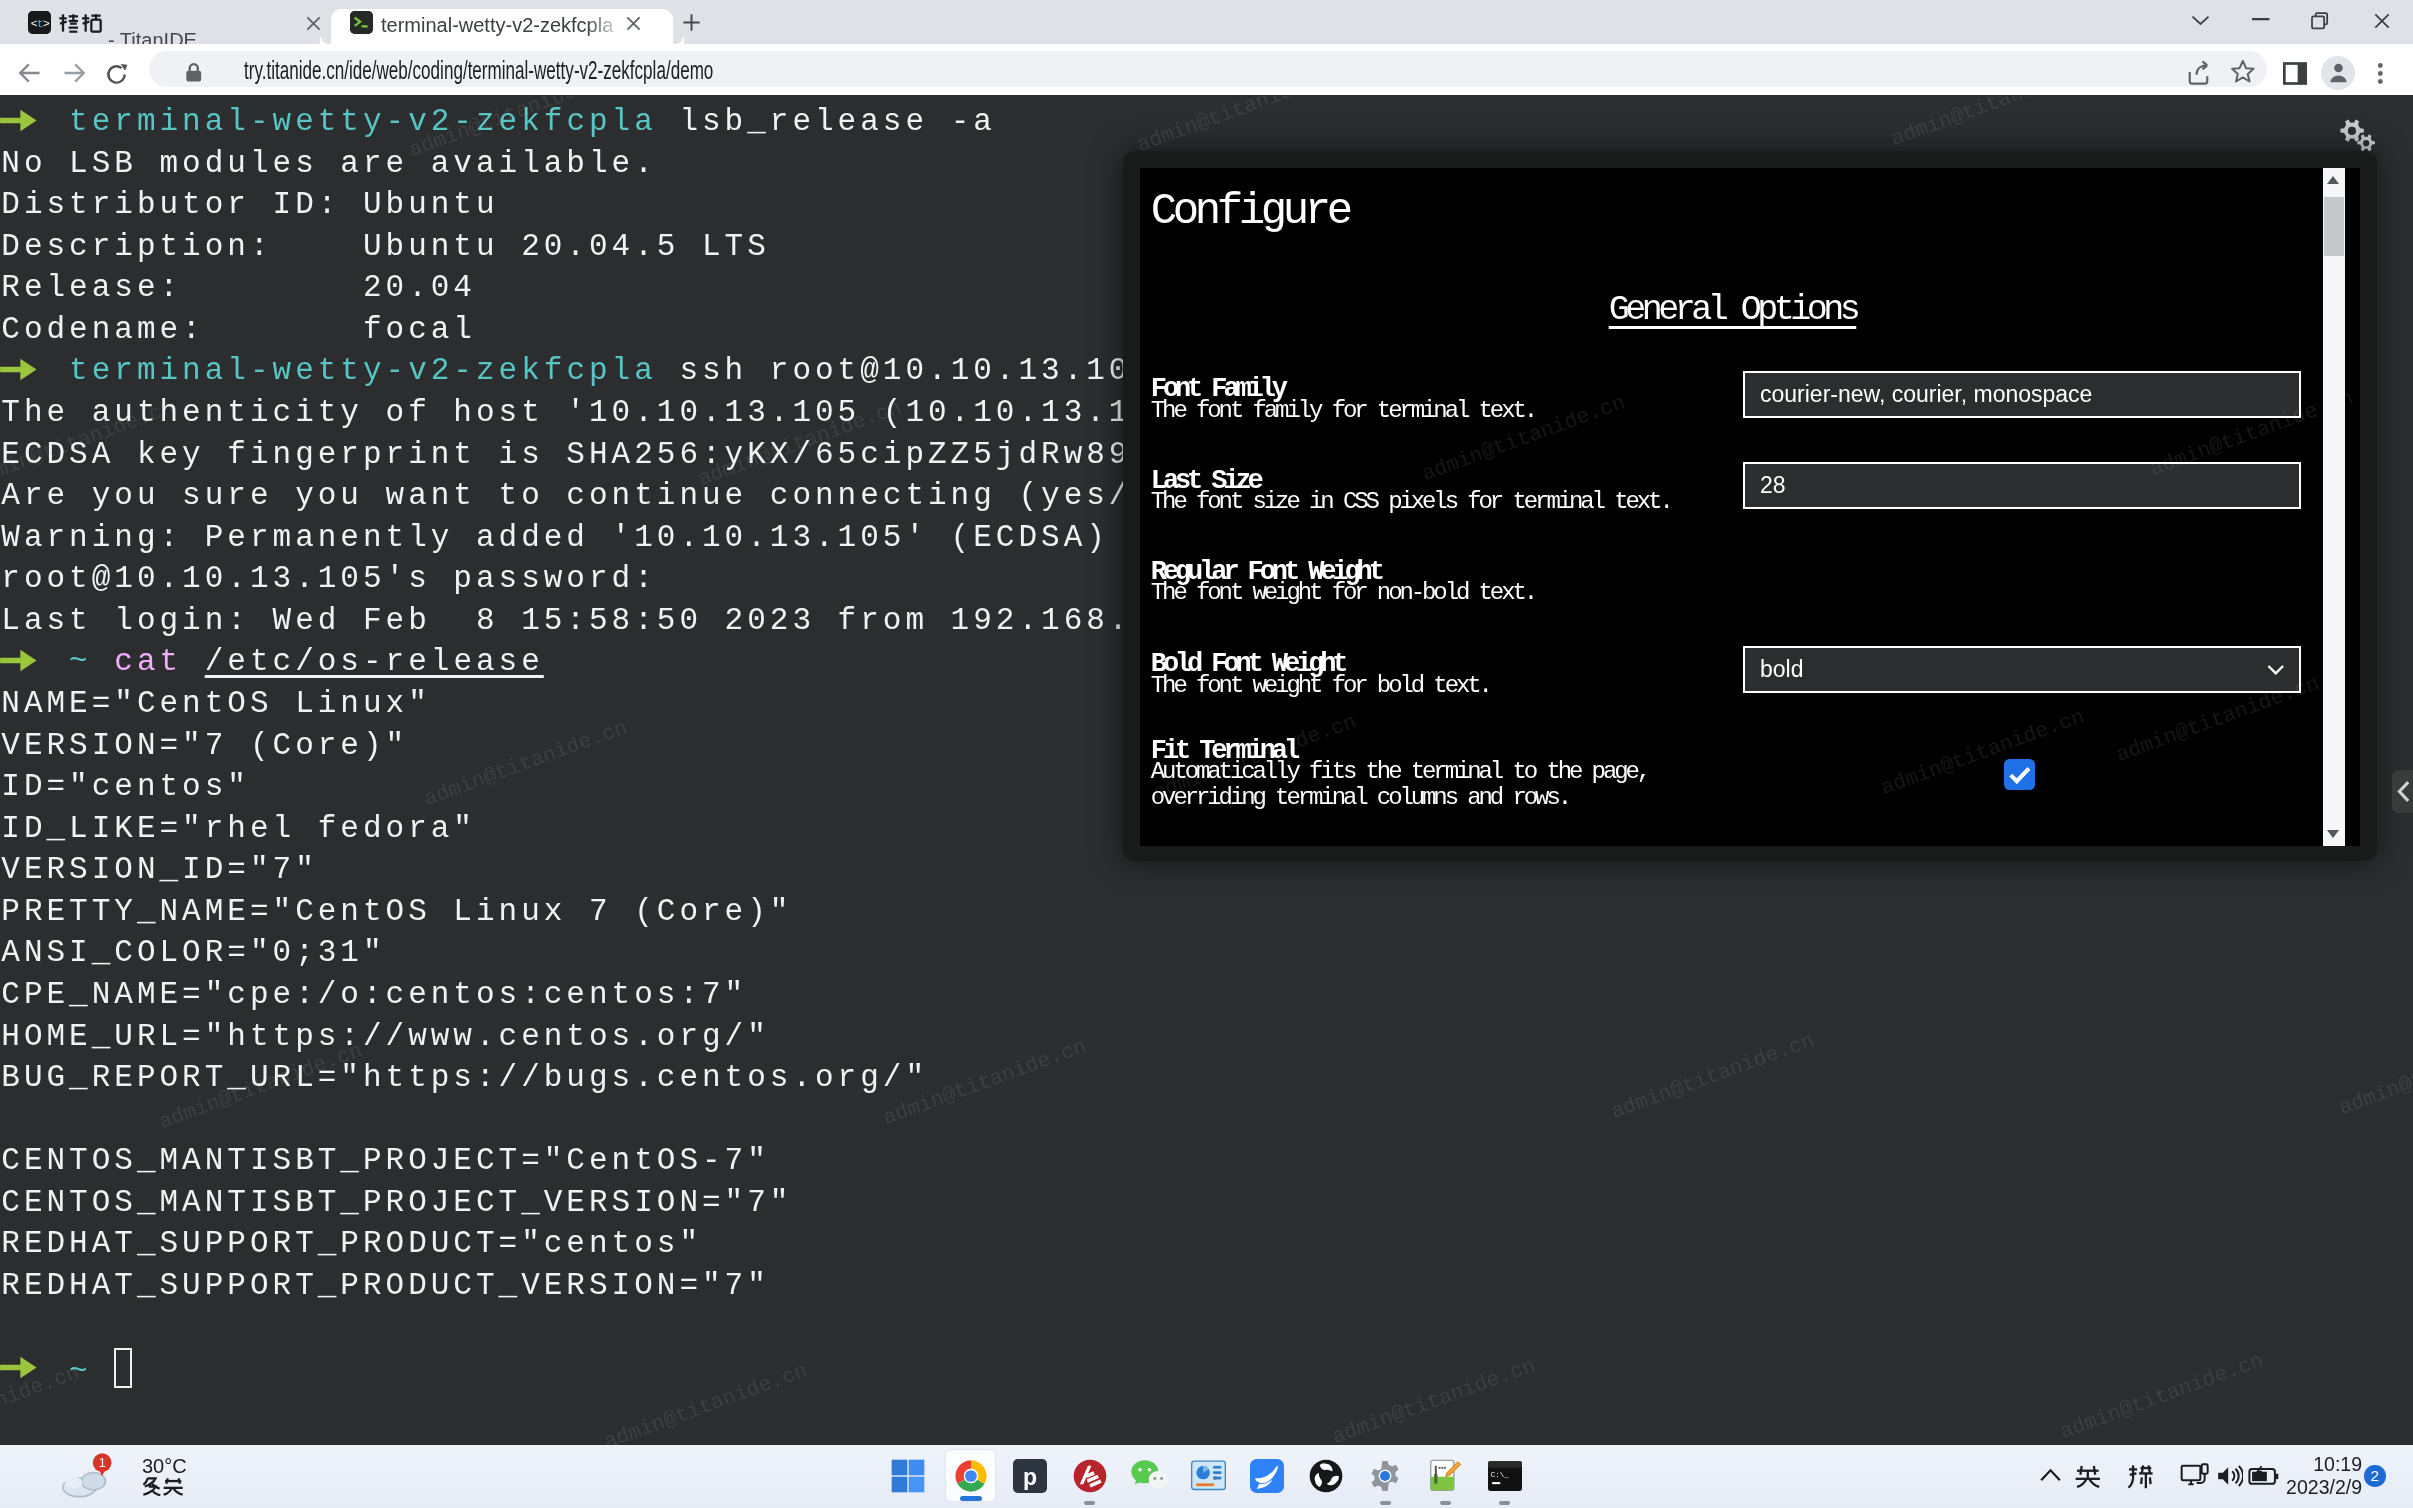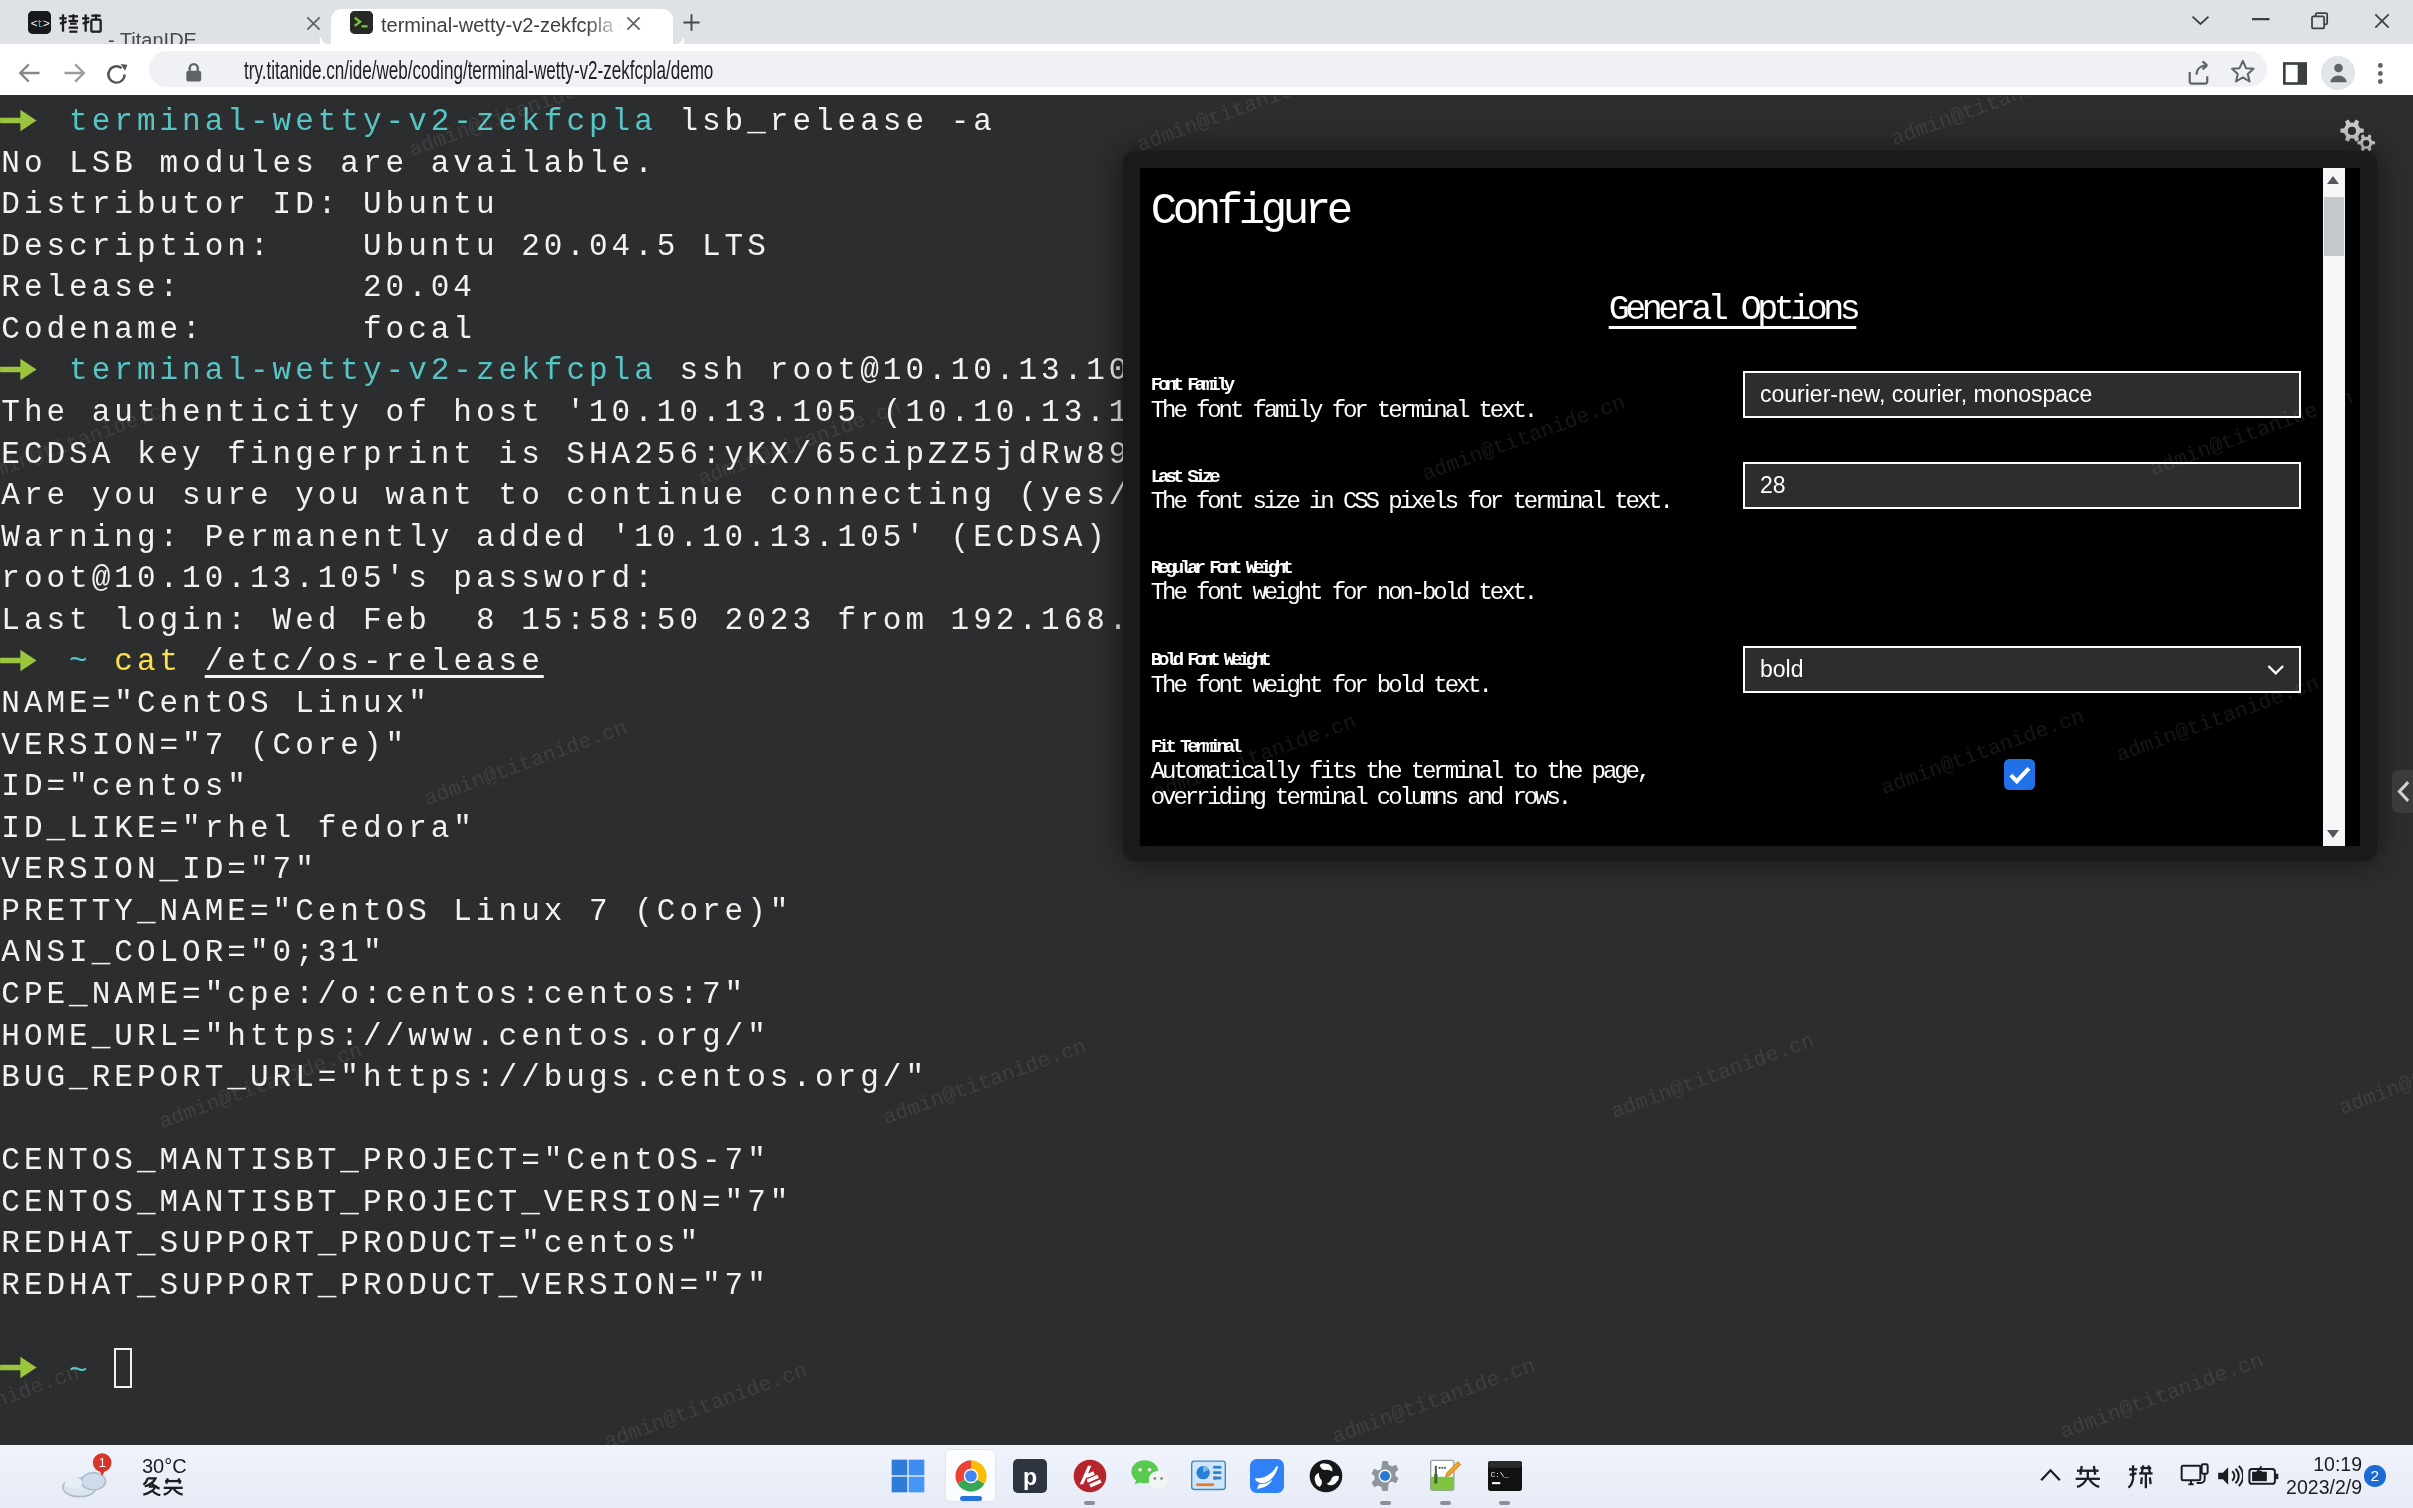--- a/index.html
+++ b/index.html
@@ -13,35 +13,35 @@
 #atab:after{right:-10.8px}
 .favsq{position:absolute;width:23px;height:23px;border-radius:4.7px;background:#17191b}
 #urlpill{position:absolute;left:149px;top:51px;width:2118px;height:36px;border-radius:18px;background:#eff1f4}
 #urltxt{position:absolute;left:244px;top:56px;font-size:25.6px;color:#202124;transform:scaleX(.667);transform-origin:0 50%}
 
 #page{position:absolute;left:0;top:96px;width:2413px;height:1350px;background:#2b2d2e;overflow:hidden}
 .trow{position:absolute;left:0;width:2413px;height:42px;font-family:"Liberation Mono",monospace;font-size:31px;line-height:42px;letter-spacing:4px;color:#f1f2f2;white-space:pre}
 .trow .tx{position:relative;top:5.4px;left:1.3px}
 .cy{font-weight:normal;color:#58c5c5}
 .cy2{color:#58c5c5}
-.gr{color:#fde047}
+.gr{color:#f0abfc}
 .un{text-decoration:underline;text-underline-offset:4.7px}
 .ar{position:absolute;left:0;top:11.4px}
 .cursor{display:inline-block;width:18px;height:40px;border:2.7px solid #f1f2f2;vertical-align:-8.8px}
 
 #wm{position:absolute;left:0;top:96px;width:2413px;height:1350px;overflow:hidden;pointer-events:none;z-index:60}
 .w{position:absolute;font-family:"Liberation Mono",monospace;font-size:21px;color:rgba(255,255,255,.085);white-space:nowrap;transform:rotate(-20deg);transform-origin:0 100%}
 
 #dlgo{position:absolute;left:1123px;top:151px;width:1254px;height:710px;background:#191a1a;border-radius:12px;box-shadow:0 0 31px rgba(0,0,0,.55);z-index:20}
 #dlg{position:absolute;left:17px;top:17px;width:1220px;height:678px;background:#000}
 .dmono{font-family:"Liberation Mono",monospace;color:#fff;white-space:nowrap}
 #cfg{position:absolute;left:10.8px;top:17.5px;font-size:44px;letter-spacing:-4.4px}
 #gopt{position:absolute;left:0;top:122px;width:1185px;text-align:center;font-size:35px;letter-spacing:-4.5px}
 #gopt span{text-decoration:underline;text-underline-offset:6.7px}
-.dlab{position:absolute;font-size:19px;font-weight:bold;letter-spacing:-4.1px}
+.dlab{position:absolute;font-size:27px;font-weight:bold;letter-spacing:-4.1px}
 .ddesc{position:absolute;font-size:24px;letter-spacing:-3.1px;line-height:25.6px}
 .inp{position:absolute;left:603px;width:558px;height:47px;background:#2b2d2e;border:2.7px solid #fff;color:#fff;font-size:23px;font-family:"Liberation Sans",sans-serif;display:flex;align-items:center;padding-left:15px}
 .chev{position:absolute;right:15px;top:16px}
 #ckb{position:absolute;left:864px;top:591px;width:31px;height:31px;border-radius:5.4px;background:#2070e8}
 
 #sbar{position:absolute;left:1183px;top:0;width:22px;height:678px;background:#f5f6f7}
 #sthumb{position:absolute;left:1.3px;top:29px;width:19.5px;height:59px;background:#c5c8ca}
 .sarr{position:absolute;left:4px;width:0;height:0;border-left:6.7px solid transparent;border-right:6.7px solid transparent}
 
 #gear{position:absolute;left:2335px;top:118px;z-index:15}

